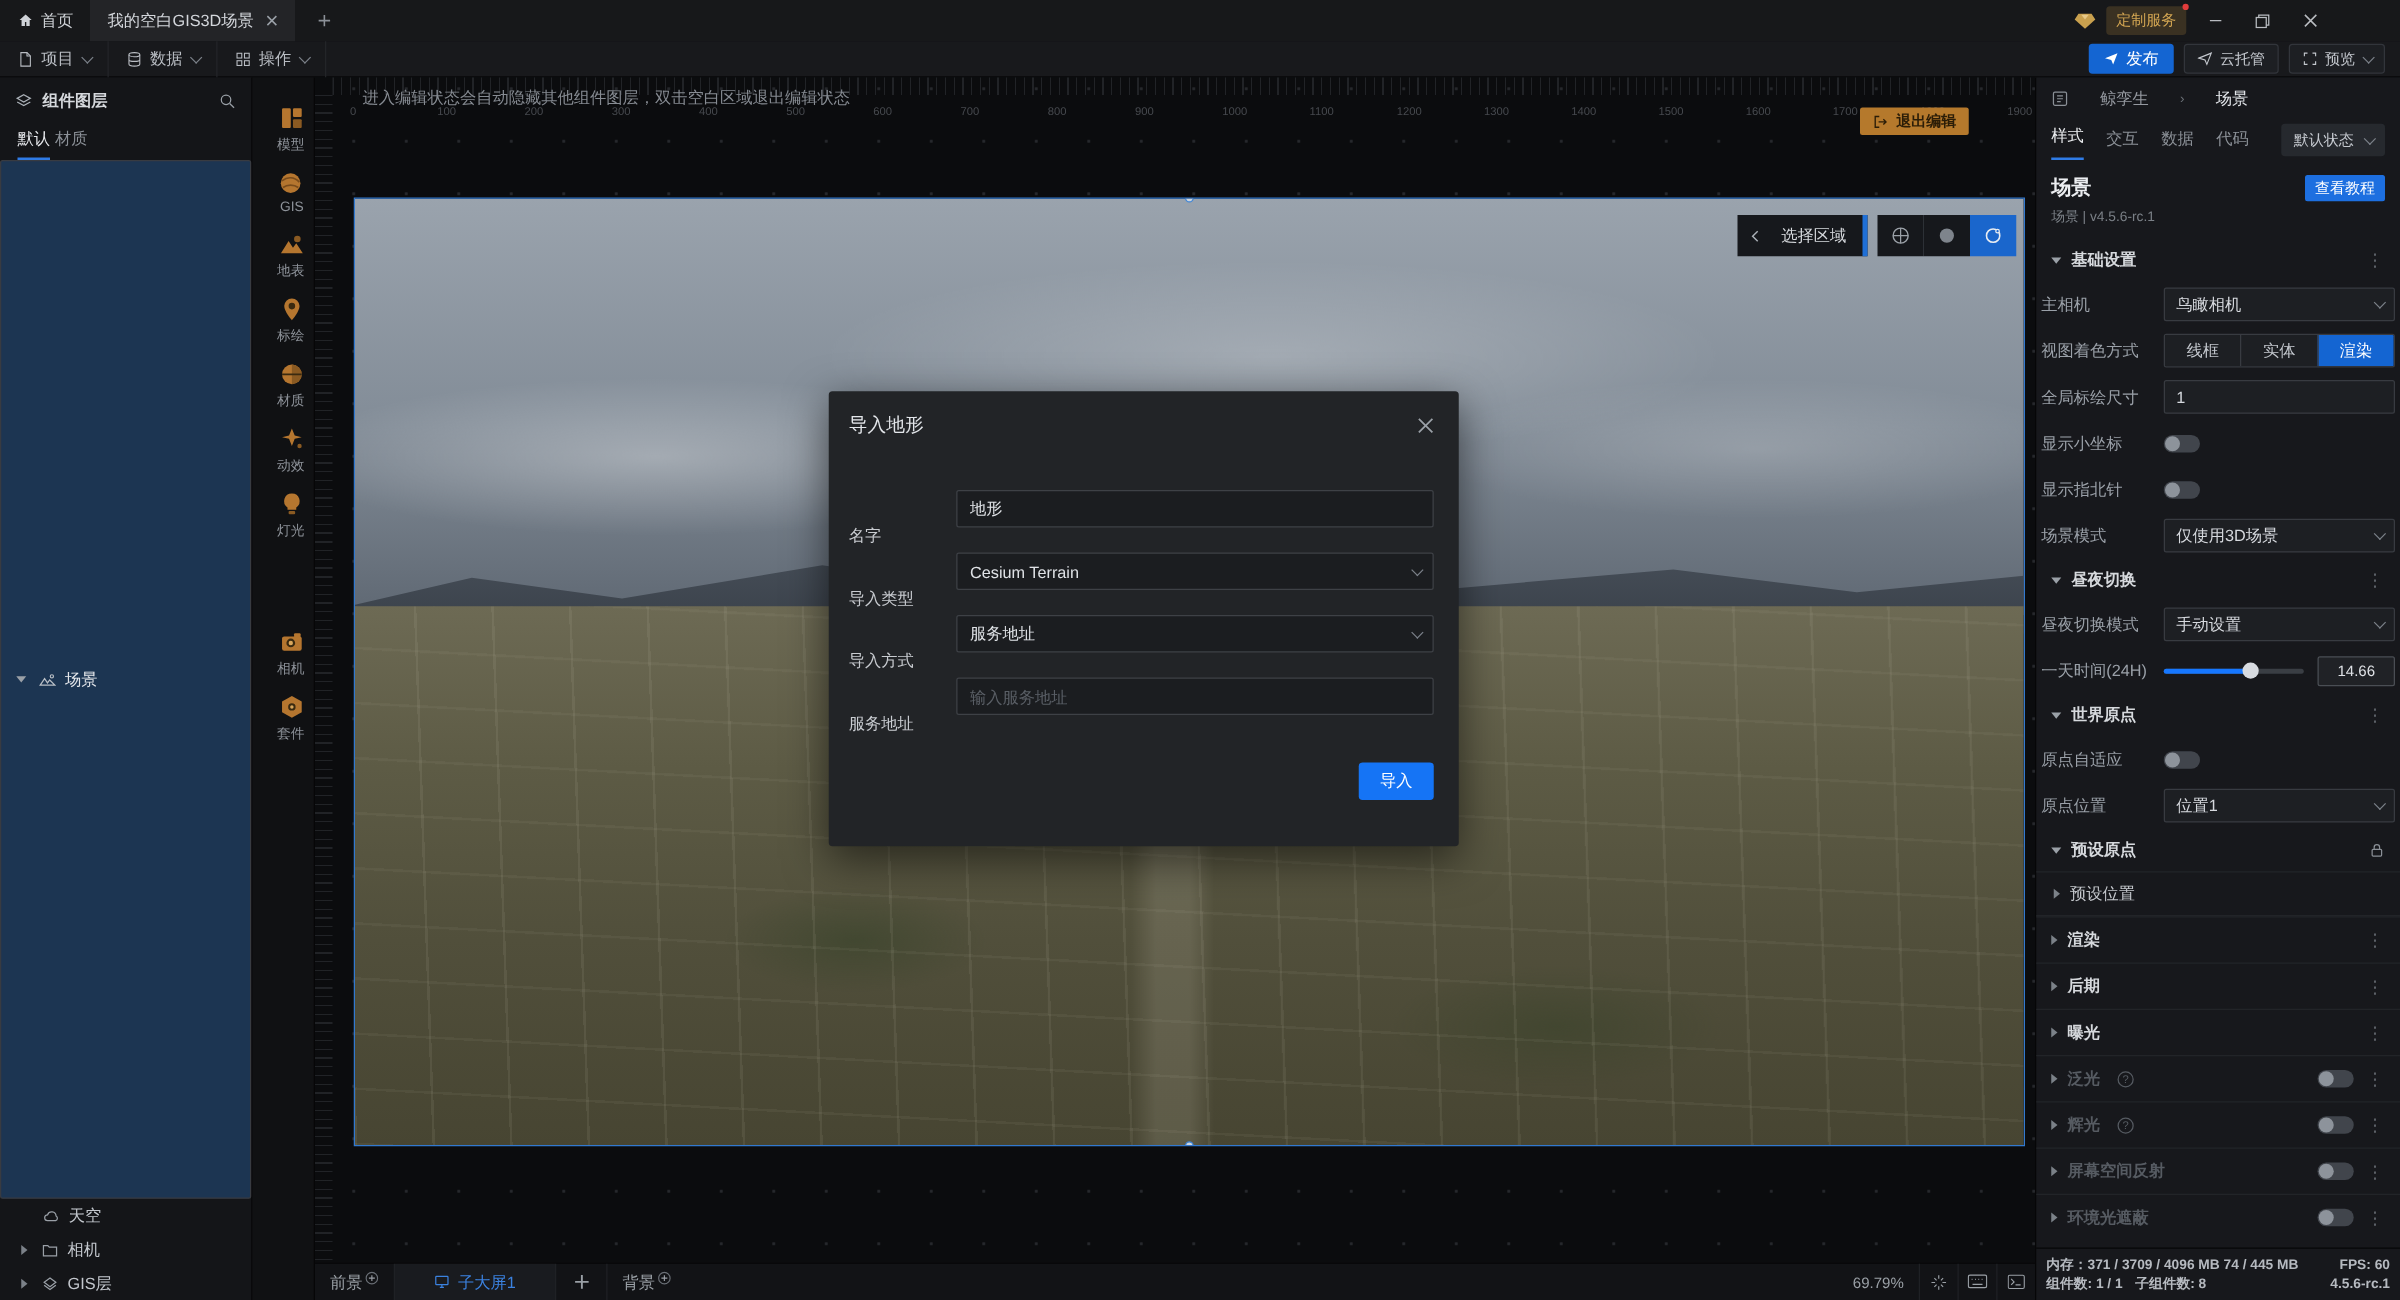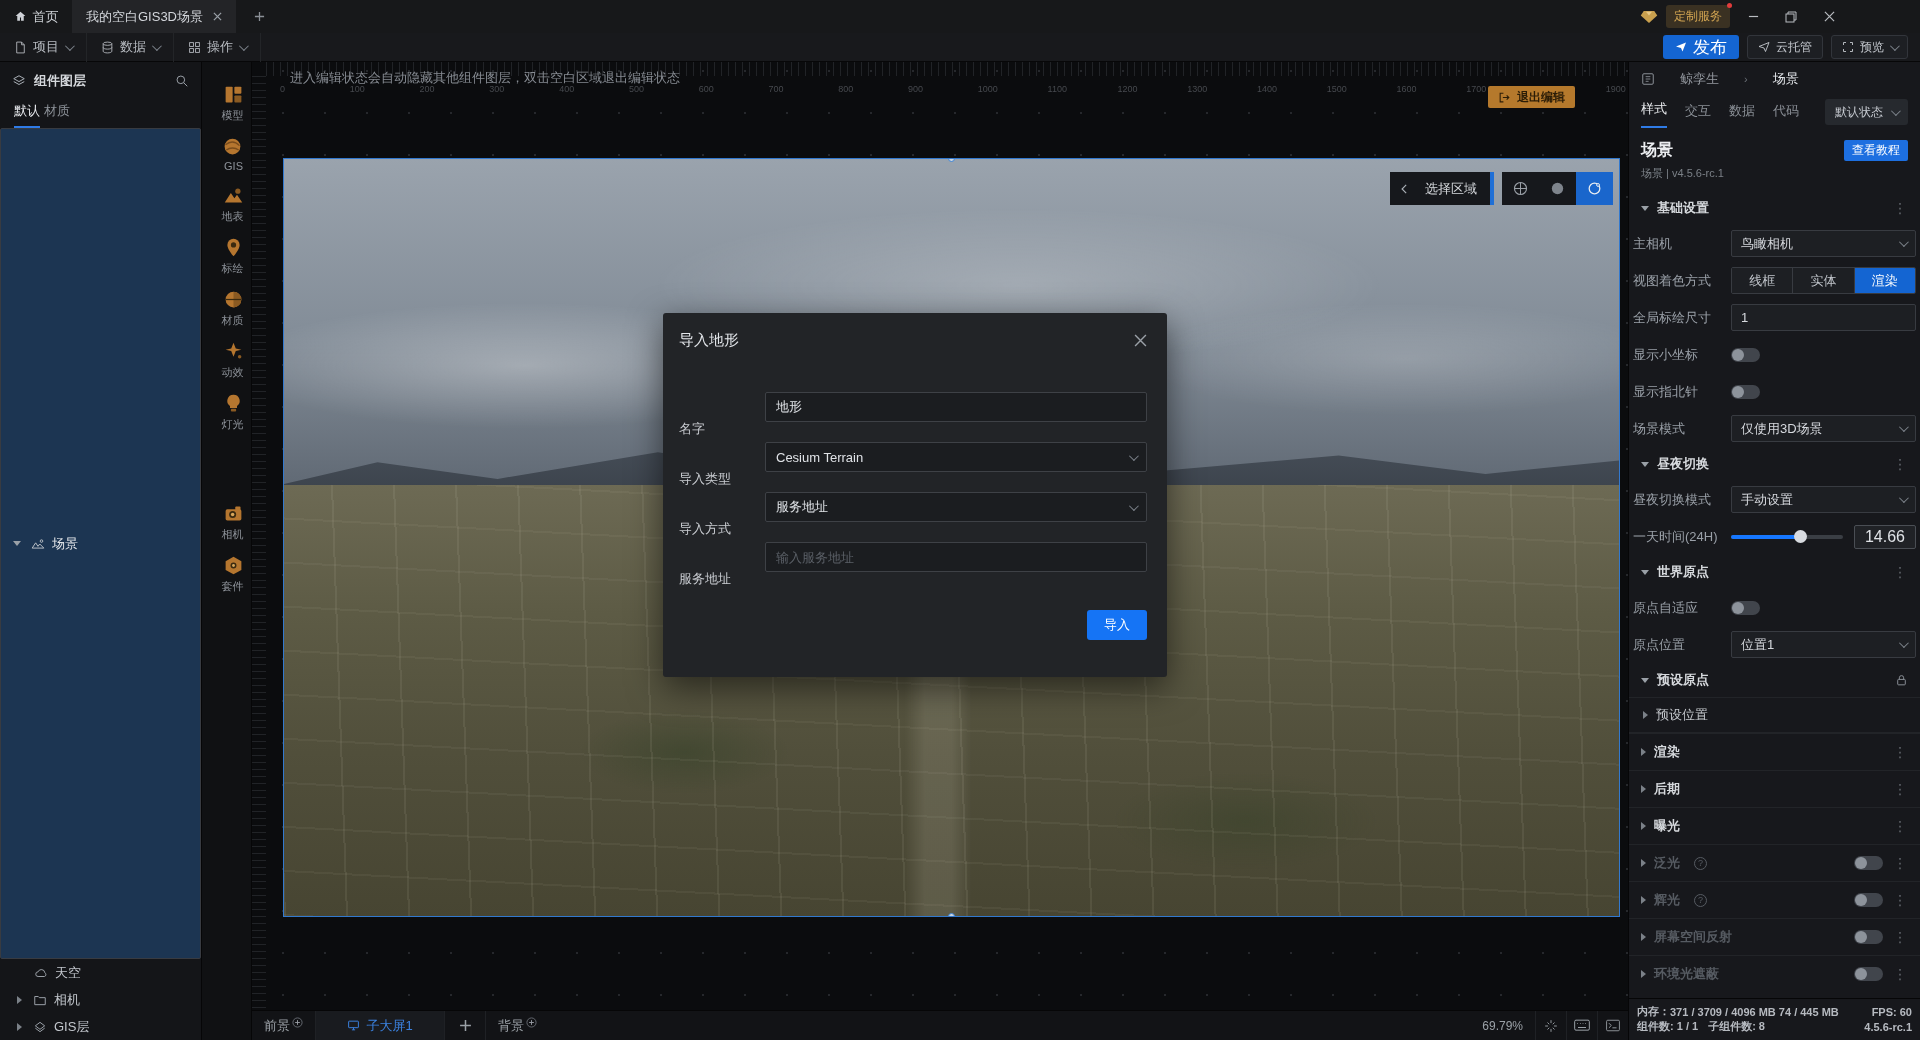--- a/index.html
+++ b/index.html
@@ -4,30 +4,30 @@
 <style>
   * { margin:0; padding:0; box-sizing:border-box; }
   html,body { width:1920px; height:1040px; overflow:hidden; background:#0b0c0e;
     font-family:"Liberation Sans", sans-serif; color:#c7cad0; font-size:13px; }
 
   
   .titlebar { height:33px; background:#17181a; display:flex; align-items:center; }
   .tab-home { width:72px; height:33px; display:flex; align-items:center; justify-content:center; gap:6px; color:#cfd2d7; }
   .tab-doc { height:33px; background:#232427; display:flex; align-items:center; gap:10px; padding:0 14px; color:#d3d6db; }
   .tab-add { width:34px; height:33px; display:flex; align-items:center; justify-content:center; margin-left:6px; color:#8b9097; }
-  .tb-right { margin-left:auto; display:flex; align-items:center; gap:8px; padding-right:76px; }
+  .tb-right { margin-left:auto; display:flex; align-items:center; gap:8px; padding-right:57px; }
   .vip-chip { background:#3a3122; color:#d2a552; font-size:12px; padding:3px 8px; border-radius:3px; position:relative; }
   .vip-chip .dot { position:absolute; top:-2px; right:-2px; width:5px; height:5px; border-radius:50%; background:#e23c3c; }
   .winbtn { width:30px; height:24px; display:flex; align-items:center; justify-content:center; color:#b9bcc1; }
 
   
   .menubar { height:29px; background:#18191c; border-bottom:1px solid #070708; display:flex; align-items:center; }
   .menu-item { height:29px; display:flex; align-items:center; gap:6px; padding:0 14px; color:#b9bdc3; border-right:1px solid #232528; }
   .mb-right { margin-left:auto; display:flex; align-items:center; gap:8px; padding-right:12px; }
-  .btn-blue { background:#1465d2; color:#fff; border-radius:3px; height:24px; display:flex; align-items:center; gap:6px; padding:0 12px; font-size:17px; }
+  .btn-blue { background:#1465d2; color:#fff; border-radius:3px; height:24px; display:flex; align-items:center; gap:6px; padding:0 12px; font-size:13px; }
   .btn-dark { background:#1d1f23; border:1px solid #32353b; color:#c4c8ce; border-radius:3px; height:24px; display:flex; align-items:center; gap:6px; padding:0 10px; font-size:12px; }
 
   .app { display:flex; height:978px; }
 
   
   .sidebar { width:202px; background:#141518; border-right:1px solid #060607; display:flex; flex-direction:column; }
   .sb-head { height:38px; display:flex; align-items:center; gap:8px; padding:0 12px; color:#d5d8dc; font-weight:bold; }
   .sb-head .grow { flex:1; }
   .sb-tabs { display:flex; gap:4px; padding:2px 14px 0; height:28px; }
   .sb-tab { color:#8b9097; padding-bottom:7px; }
@@ -152,21 +152,21 @@
   .seg { flex:1; display:flex; height:27px; border:1px solid #383b41; border-radius:2px; overflow:hidden; }
   .seg span { flex:1; display:flex; align-items:center; justify-content:center; color:#c3c7cd; background:#1d1f23; border-left:1px solid #383b41; }
   .seg span:first-child { border-left:0; }
   .seg span.on { background:#1465d2; color:#fff; }
   .toggle { width:29px; height:14px; border-radius:7px; background:#41454c; position:relative; }
   .toggle .knob { position:absolute; left:1px; top:1px; width:12px; height:12px; border-radius:50%; background:#8d939b; }
   .slider { width:112px; height:4px; border-radius:2px; background:#3a3e44; position:relative; }
   .slider .fill { position:absolute; left:0; top:0; height:4px; width:62%; background:#1677ff; border-radius:2px; }
   .slider .sknob { position:absolute; left:62%; top:-5px; width:13px; height:13px; margin-left:-6px; border-radius:50%; background:#d8dbe0; }
   .numbox { margin-left:auto; width:62px; height:24px; border:1px solid #4a4e54; border-radius:2px;
-    background:#202226; color:#dfe2e6; display:flex; align-items:center; justify-content:center; font-size:16px; }
+    background:#202226; color:#dfe2e6; display:flex; align-items:center; justify-content:center; font-size:12px; }
   .subrow { height:36px; display:flex; align-items:center; gap:8px; padding:0 14px; border-top:1px solid #222428; border-bottom:1px solid #222428; color:#c6c9ce; }
   .ifoot { margin-top:auto; border-top:1px solid #060607; padding:5px 8px 6px; font-size:11px; font-weight:bold; color:#b6bac0; }
   .ifline { display:flex; align-items:center; height:15px; }
   .ifline .rt { margin-left:auto; }
   .chev { width:7px; height:7px; border-right:1.6px solid #7c828a; border-bottom:1.6px solid #7c828a; transform:rotate(45deg) translateY(-2px); }
   .qmark { width:13px; height:13px; border:1px solid #565b62; border-radius:50%; color:#565b62; font-size:9px;
     display:inline-flex; align-items:center; justify-content:center; margin-left:6px; }
   svg { display:block; }
 </style>
 </head>

